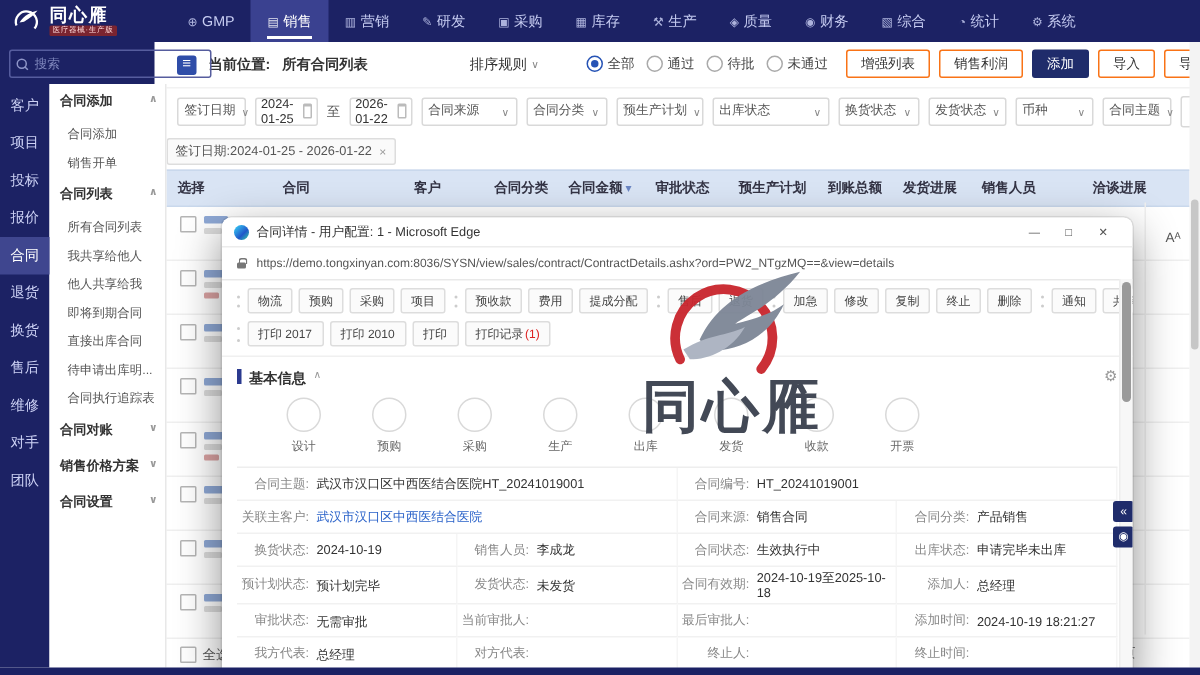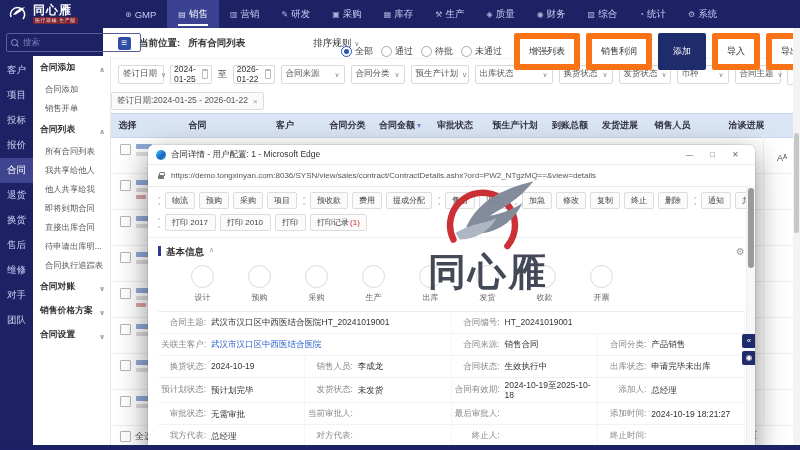--- a/index.html
+++ b/index.html
@@ -21,38 +21,38 @@
   .search{position:absolute;left:0;top:28px;width:103px;height:28px;background:#1c2264;display:flex;align-items:center;z-index:7;}
   .search-box{flex:1;margin:0 6px;height:17px;border:1px solid #565d9e;border-radius:2px;display:flex;align-items:center;gap:3px;padding:0 4px;}
   .mag{width:5px;height:5px;border:1px solid #8f96c9;border-radius:50%;position:relative;flex:none;}
   .mag::after{content:"";position:absolute;width:3px;height:1px;background:#8f96c9;transform:rotate(45deg);right:-2px;bottom:-1px;}
   .search-box input{flex:1;min-width:0;background:transparent;border:none;outline:none;color:#aab;font-size:8.5px;font-family:inherit;}
   .search-box input::placeholder{color:#7d85bb;}
   .side1{position:absolute;left:0;top:58px;width:33px;z-index:7;}
   .side1-item{height:25px;display:flex;align-items:center;justify-content:center;color:#cdd2f5;font-size:9.5px;cursor:pointer;}
   .side1-item.active{background:#3f468f;color:#fff;}
   .side2{position:absolute;left:33px;top:56px;width:77px;bottom:5px;background:#fff;border-right:1px solid #e8e8e8;overflow:hidden;z-index:6;}
-  .m-row{display:flex;justify-content:space-between;align-items:flex-end;cursor:pointer;white-space:nowrap;overflow:hidden;}
+  .m-row{display:flex;justify-content:space-between;align-items:flex-start;cursor:pointer;white-space:nowrap;overflow:hidden;}
   .m-row.group{padding:6px 5px 6px 7px;font-weight:bold;color:#333;font-size:8.8px;}
   .m-row.item{padding:4px 3px 4px 12px;color:#555;font-size:8.3px;}
   .m-arrow{color:#999;font-size:7px;flex:none;}
   
   .content{position:absolute;left:110px;top:28px;right:0;bottom:5px;background:#fff;z-index:1;overflow:hidden;}
   .bcrow{height:30px;display:flex;align-items:center;padding:0 8px;gap:8px;position:relative;}
   .toggle{width:13px;height:13px;border-radius:2px;background:#2f4da8;color:#fff;font-size:10px;line-height:12px;text-align:center;cursor:pointer;flex:none;}
   .bc-label{font-weight:bold;font-size:9.5px;color:#333;}
   .bc-current{font-weight:bold;font-size:9.5px;color:#333;margin-right:60px;}
   .sortrule{display:flex;align-items:flex-start;gap:3px;font-size:9.5px;color:#333;cursor:pointer;}
   .chev::after{content:"∨";font-size:7px;color:#888;}
   .bc-right{position:absolute;right:-14px;top:5px;display:flex;align-items:center;gap:6px;}
   .rad{display:flex;align-items:center;gap:3px;font-size:9px;color:#444;cursor:pointer;}
   .rdot{width:9px;height:9px;border:1px solid #aaa;border-radius:50%;position:relative;background:#fff;}
   .rad.checked .rdot{border-color:#2653b5;}
   .rad.checked .rdot::after{content:"";position:absolute;left:2px;top:2px;width:5px;height:5px;border-radius:50%;background:#2653b5;}
-  .btn{height:37px;padding:0 9px;border:6px solid #f97316;border-radius:2px;background:#fff;font-size:9px;color:#333;display:flex;align-items:center;cursor:pointer;white-space:nowrap;}
+  .btn{height:19px;padding:0 9px;border:1px solid #f97316;border-radius:2px;background:#fff;font-size:9px;color:#333;display:flex;align-items:center;cursor:pointer;white-space:nowrap;}
   .btn.primary{background:#1f2c6b;border-color:#1f2c6b;color:#fff;}
   .fbar{height:30px;display:flex;align-items:center;gap:6px;padding:0 8px;border-top:1px solid #f2f2f2;}
   .sel{height:19px;border:1px solid #d9d9d9;border-radius:2px;display:flex;align-items:center;justify-content:space-between;padding:0 4px;color:#555;font-size:8.5px;gap:4px;cursor:pointer;white-space:nowrap;box-sizing:border-box;}
   .sel-field{width:46px;}
   .fsels{display:flex;gap:6px;align-items:center;}
   .fsels div:nth-of-type(1){width:64px;}
   .fsels div:nth-of-type(2){width:54px;}
   .fsels div:nth-of-type(3){width:58px;}
   .fsels div:nth-of-type(4){width:78px;}
   .fsels div:nth-of-type(5){width:54px;}

